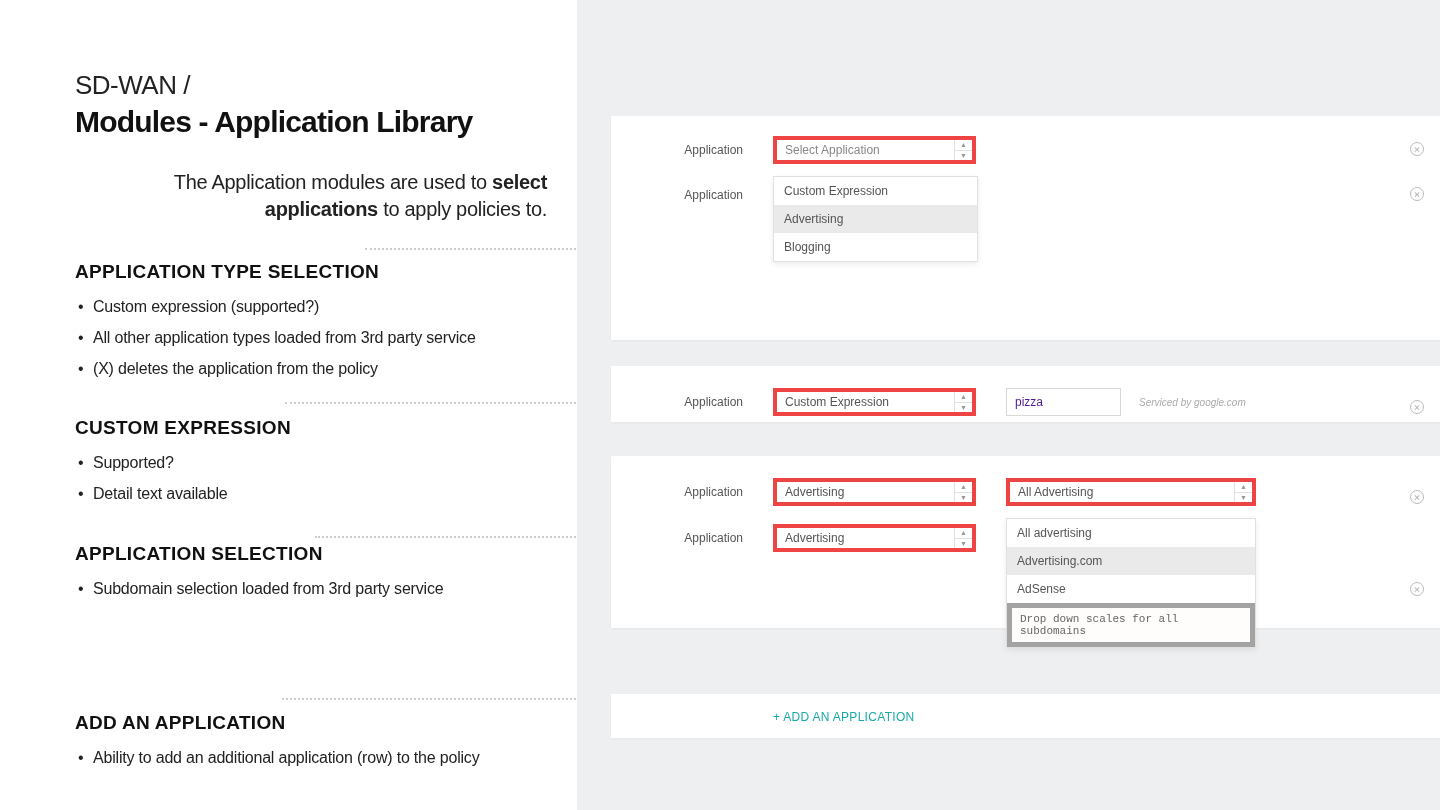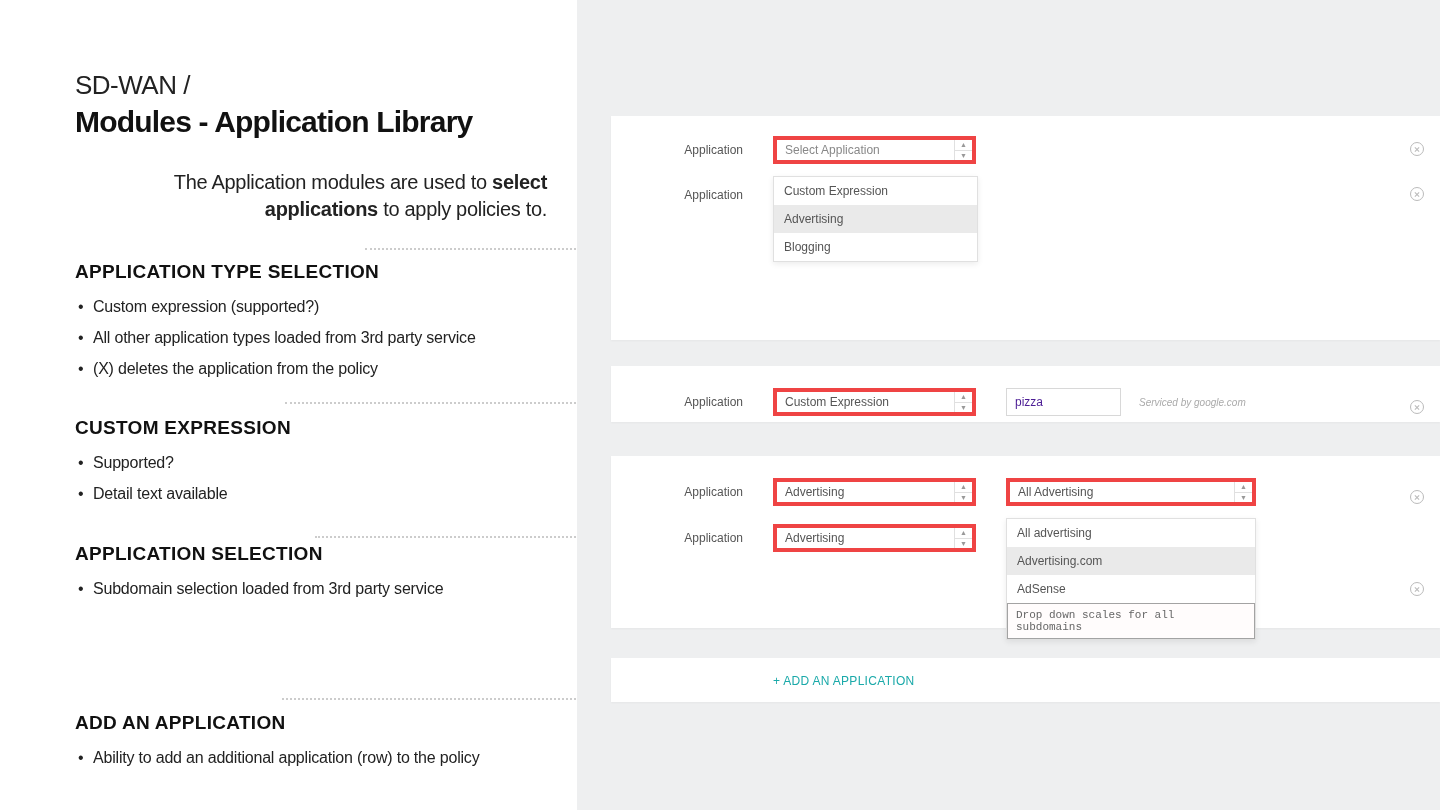--- a/index.html
+++ b/index.html
@@ -29,21 +29,21 @@
 .stepper span:first-child { border-bottom: 1px solid #e0e0e0; }
 .text-input { width: 115px; height: 28px; border: 1px solid #d8d8d8; padding: 0 8px; font-size: 12px; color: #4c1d95; background: #fff; font-family: inherit; }
 .hint-text { font-size: 10px; color: #aaa; font-style: italic; }
 .close-btn { position: absolute; right: 16px; width: 14px; height: 14px; border: 1px solid #bbb; border-radius: 50%; display: flex; align-items: center; justify-content: center; cursor: pointer; }
 .close-btn:before, .close-btn:after { content: ""; position: absolute; width: 6px; height: 1px; background: #bbb; }
 .close-btn:before { transform: rotate(45deg); }
 .close-btn:after { transform: rotate(-45deg); }
 .dropdown { position: absolute; background: #fff; border: 1px solid #e0e0e0; box-shadow: 0 2px 6px rgba(0,0,0,0.08); }
 .dropdown-item { padding: 7px 10px; font-size: 12px; color: #555; cursor: pointer; }
 .dropdown-item.hover { background: #eaeaea; }
-.note-box { padding: 5px 8px; background: #fffcfc; border: 1px solid #a3a3a3; font-family: "Courier New", monospace; font-size: 11px; color: #666; }
+.note-box { padding: 5px 8px; background: #fffcfc; border: 5px solid #a3a3a3; font-family: "Courier New", monospace; font-size: 11px; color: #666; }
 .add-link { font-size: 12px; font-weight: 500; color: #1aa9a9; letter-spacing: 0.3px; }
 
 .connector { position: absolute; border-top: 2px dotted #ccc; height: 0; }
 </style>
 </head>
 <body>
 
 <div class="left-panel">
   <div class="breadcrumb">SD-WAN  /</div>
   <div class="page-title">Modules - Application Library</div>
@@ -177,19 +177,19 @@
     </div>
 
     <div class="dropdown" style="left:395px; top:62px; width:250px;">
       <div class="dropdown-item">All advertising</div>
       <div class="dropdown-item hover">Advertising.com</div>
       <div class="dropdown-item">AdSense</div>
       <div class="note-box">Drop down scales for all subdomains</div>
     </div>
   </div>
 
-  <div class="card" style="top:658px; height:44px; display:flex; align-items:center;">
+  <div class="card" style="top:694px; height:44px; display:flex; align-items:center;">
     <div style="margin-left:162px;">
       <span class="add-link">+ ADD AN APPLICATION</span>
     </div>
   </div>
 
 </div>
 
 </body></html>

